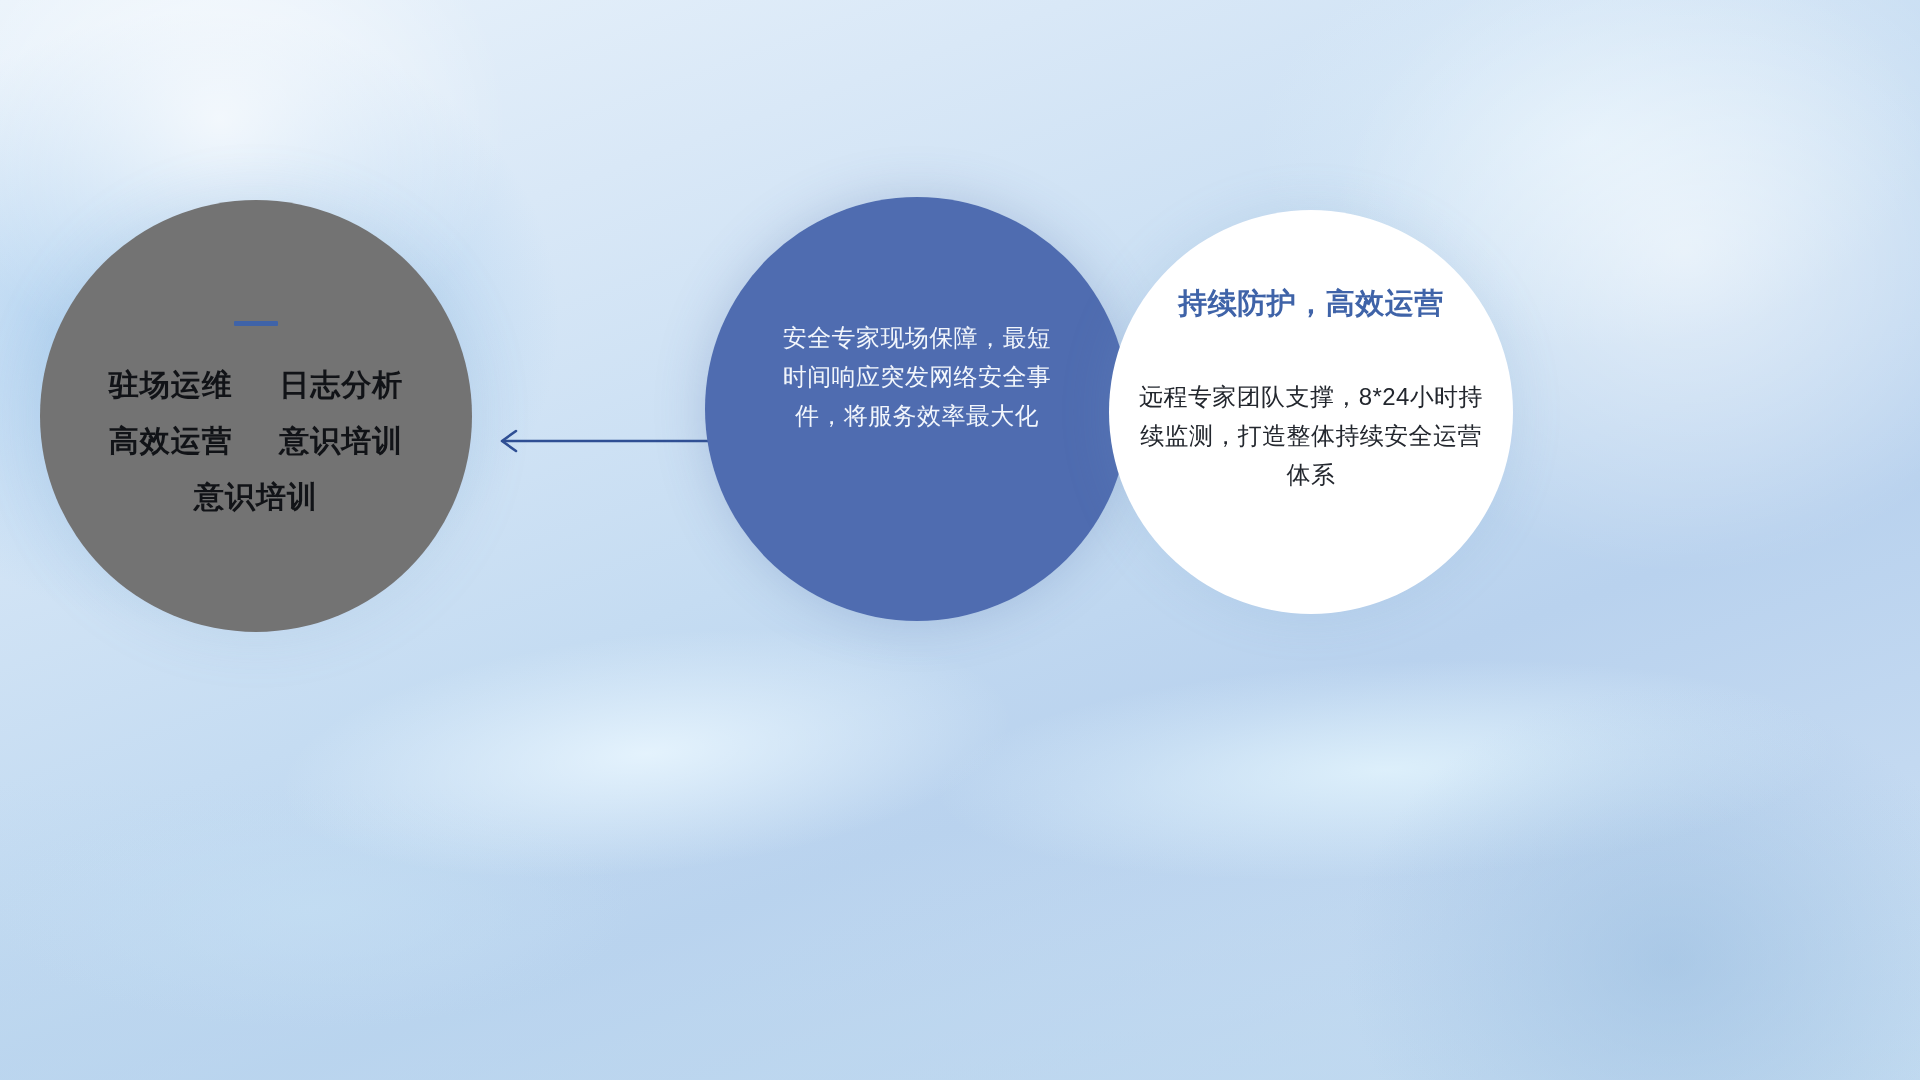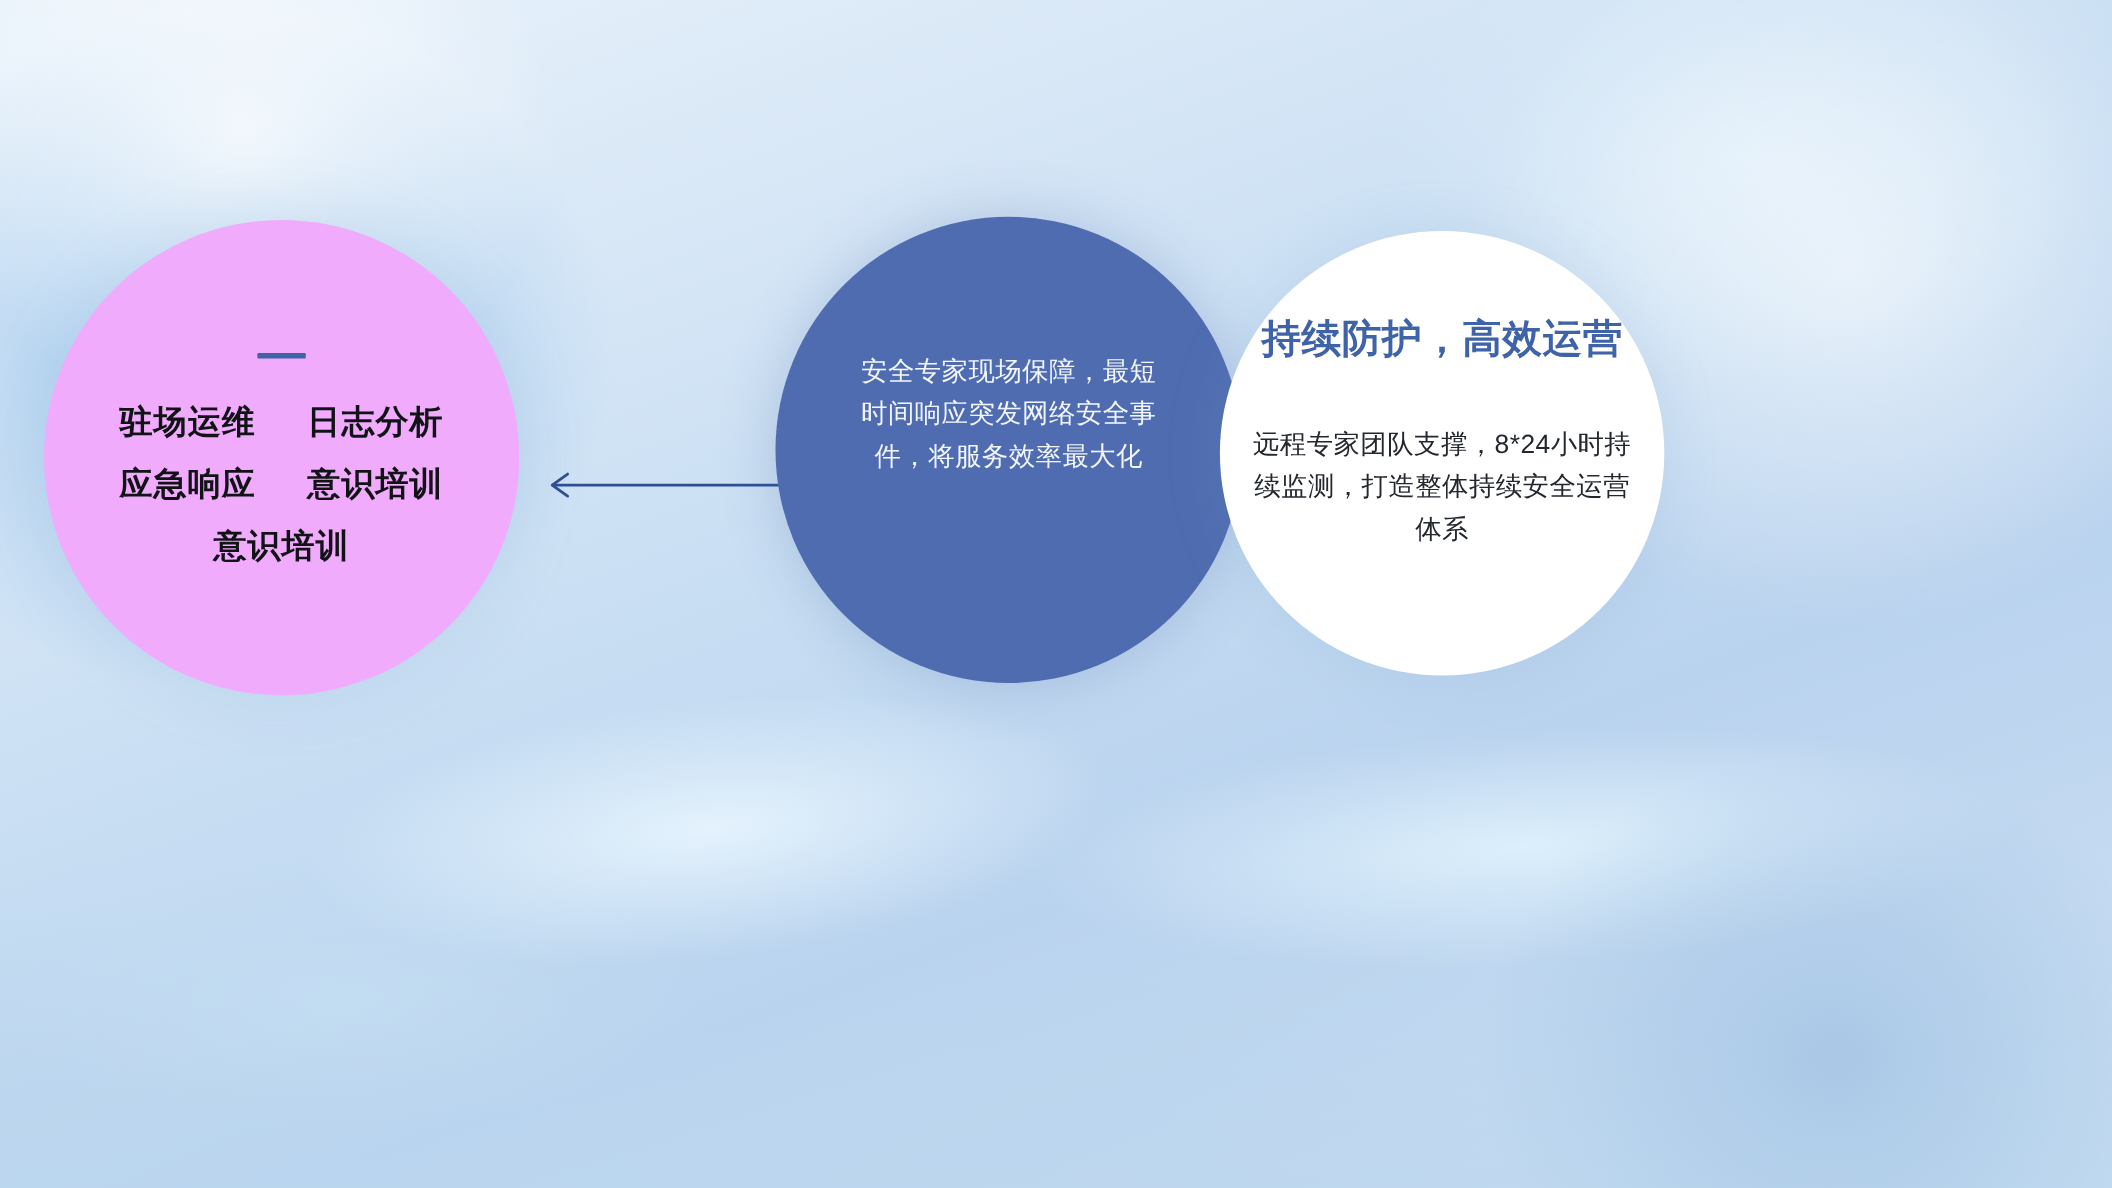--- a/index.html
+++ b/index.html
@@ -54,21 +54,21 @@
   .bg-top-right-soft{
     position:absolute;right:-120px;top:-280px;width:900px;height:700px;
     background:radial-gradient(closest-side at 50% 60%, rgba(222,238,250,.9), rgba(222,238,250,0) 74%);
   }
 
   
   .circle{position:absolute;border-radius:50%;box-sizing:border-box;}
 
   #circle-left{
     left:40px;top:200px;width:432px;height:432px;
-    background:#f0abfc;
+    background:#737373;
     display:flex;flex-direction:column;align-items:center;justify-content:center;
     box-shadow:0 0 60px rgba(120,160,200,.18);
   }
   .accent-dash{
     width:44px;height:5px;background:#3f63a8;border-radius:1px;
     margin-bottom:44px;
   }
   .left-lines{
     display:flex;flex-direction:column;align-items:center;gap:26px;
   }
@@ -95,21 +95,21 @@
   }
 
   #circle-right{
     left:1109px;top:210px;width:404px;height:404px;
     background:#ffffff;
     display:flex;flex-direction:column;align-items:center;
     padding-top:78px;
     box-shadow:0 0 50px rgba(120,160,200,.18);
   }
   #right-title{
-    color:#3f63a8;font-weight:bold;font-size:36px;letter-spacing:.5px;
+    color:#3f63a8;font-weight:bold;font-size:29px;letter-spacing:.5px;
     white-space:nowrap;line-height:1.1;
   }
   #right-body{
     margin-top:58px;width:348px;text-align:center;
     color:#23272e;font-size:24px;line-height:1.62;letter-spacing:.4px;
   }
 
   
   #arrow{position:absolute;left:488px;top:418px;width:230px;height:46px;}
 </style>
@@ -131,21 +131,21 @@
 
   <div class="circle" id="circle-left">
     <div class="accent-dash"></div>
     <div class="left-lines">
       <div class="left-line">
         <span>驻场运维</span>
         <span class="gap"></span>
         <span>日志分析</span>
       </div>
       <div class="left-line">
-        <span>应急响应</span>
+        <span>高效运营</span>
         <span class="gap"></span>
         <span>意识培训</span>
       </div>
       <div class="left-line">
         <span>意识培训</span>
       </div>
     </div>
   </div>
 
   <svg id="arrow" viewBox="0 0 230 46">

